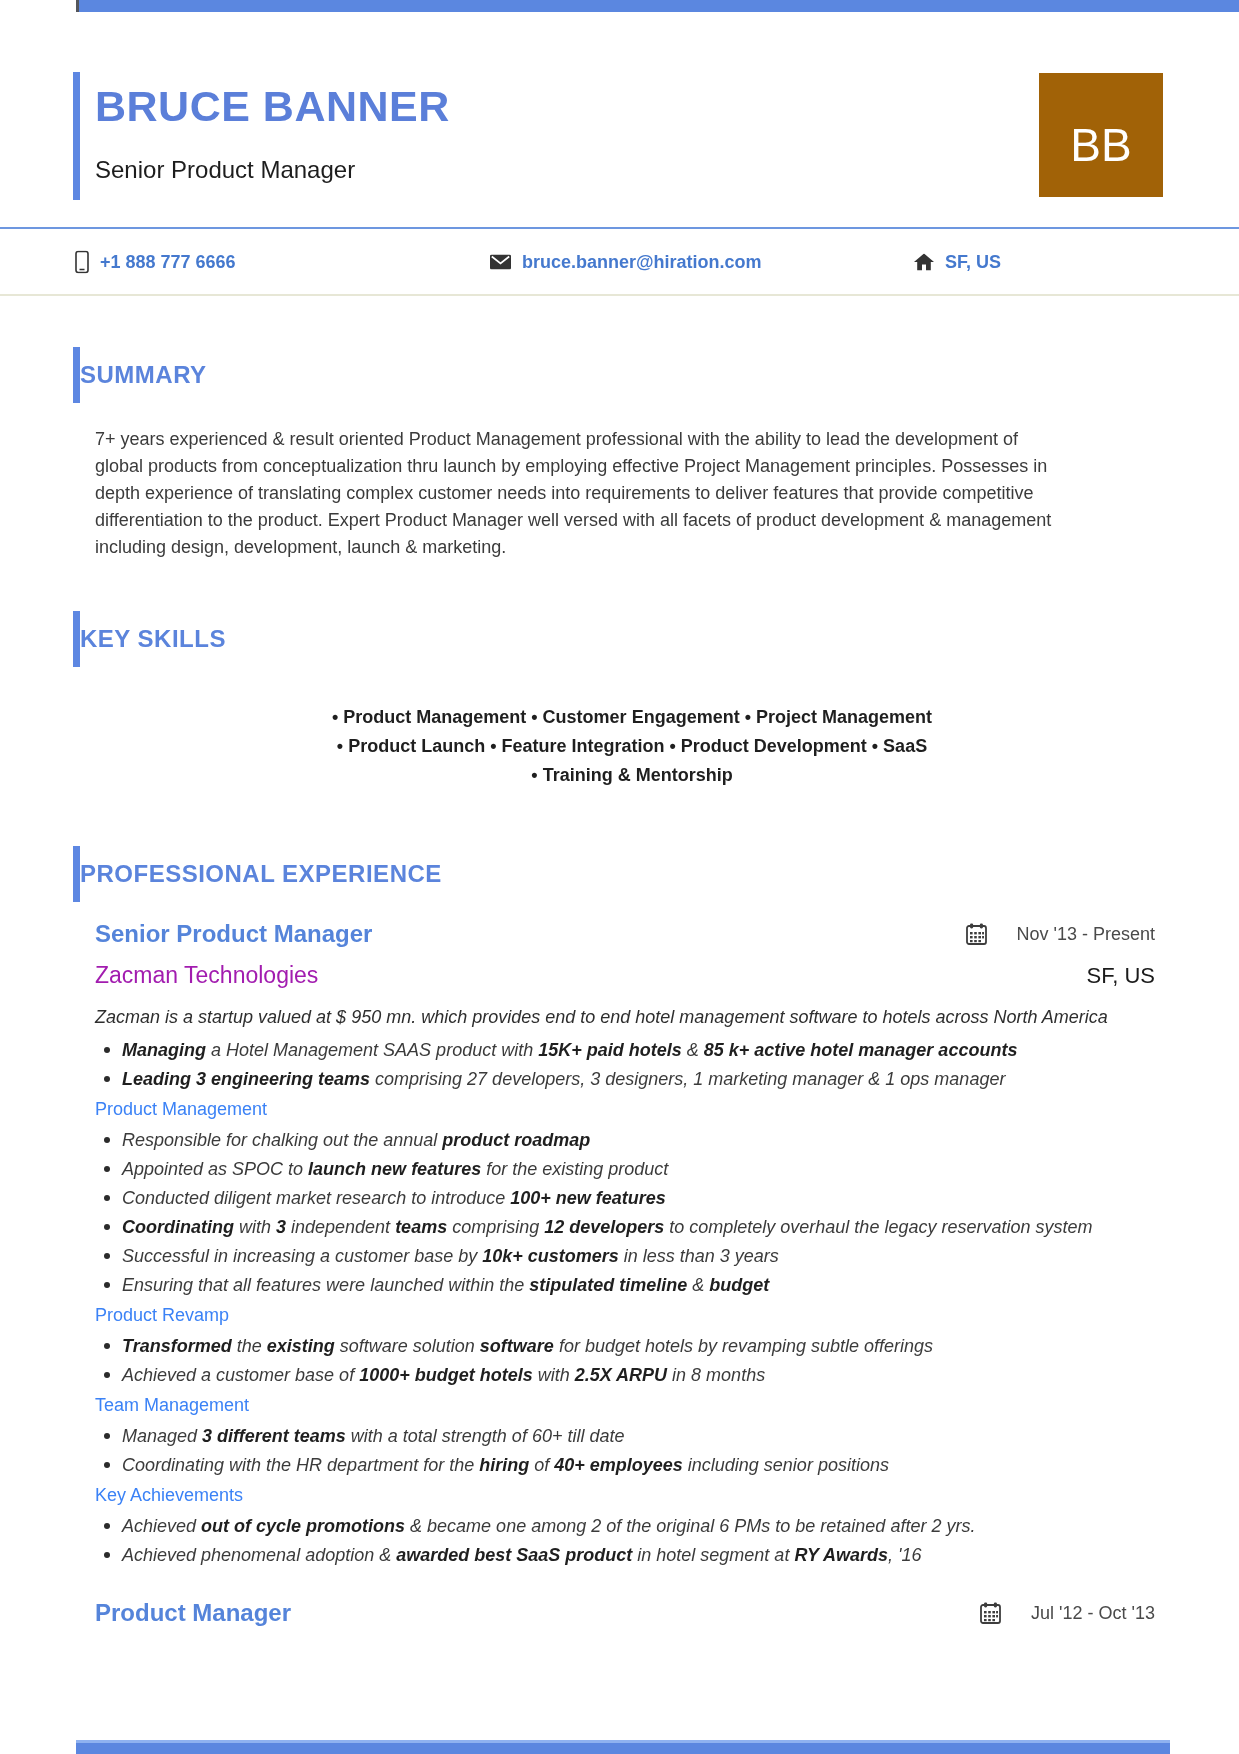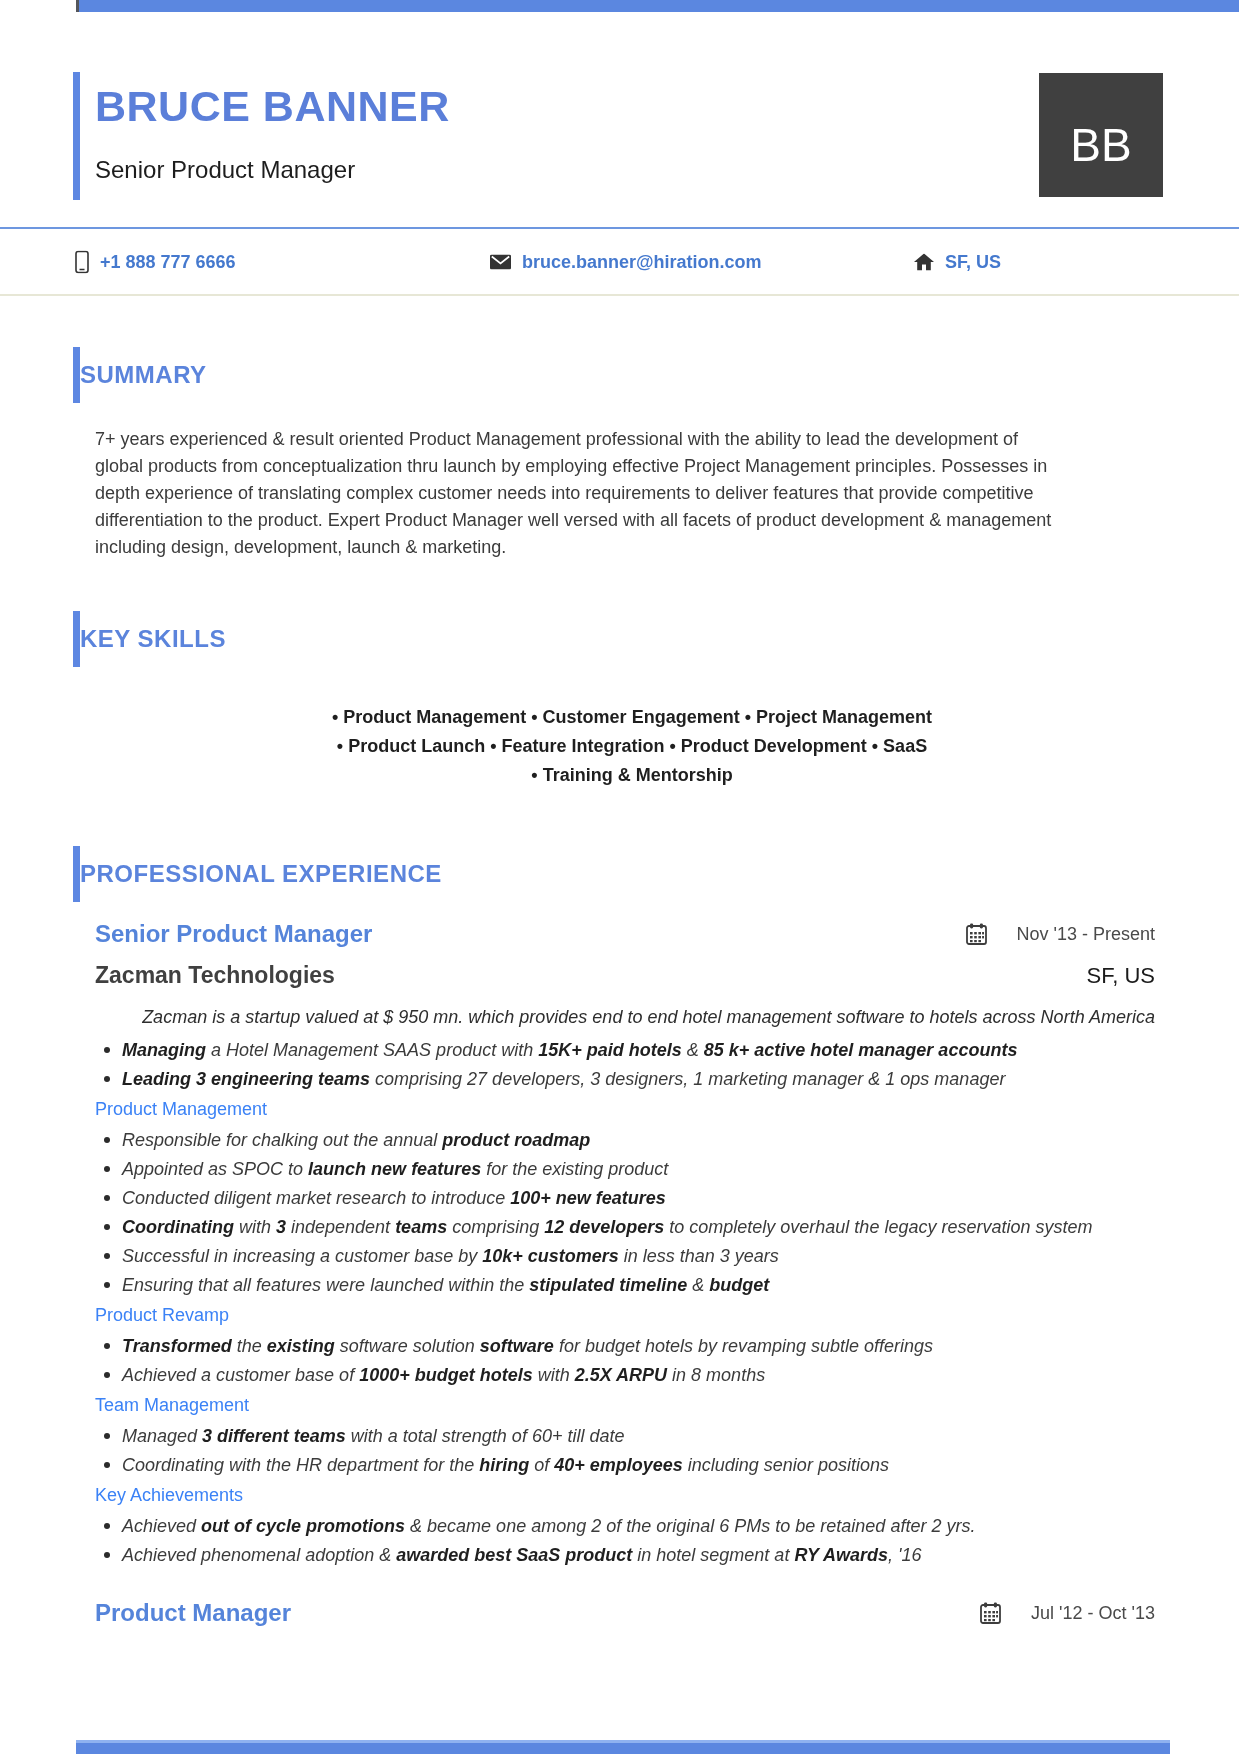--- a/index.html
+++ b/index.html
@@ -8,21 +8,21 @@
 
   
   .topbar{position:absolute;top:0;left:76px;right:0;height:12px;background:#5b87e0;border-left:3px solid #54565c;}
   .footbar{position:absolute;left:76px;bottom:0;width:1094px;height:11px;background:#5b87e0;border-top:3px solid #8fb2f0;}
 
   
   .hdr{position:absolute;top:70px;left:73px;right:76px;height:130px;}
   .hdr-bar{position:absolute;left:0;top:2px;width:7px;height:128px;background:#5d87e2;}
   .hdr-name{position:absolute;left:22px;top:12px;font-size:43px;font-weight:600;color:#5b7fd9;letter-spacing:.5px;white-space:nowrap;}
   .hdr-sub{position:absolute;left:22px;top:86px;font-size:24px;color:#1d1d1d;white-space:nowrap;}
-  .avatar{position:absolute;right:0;top:3px;width:124px;height:124px;background:#404040;color:#ffffff;
+  .avatar{position:absolute;right:0;top:3px;width:124px;height:124px;background:#a16207;color:#ffffff;
           display:flex;align-items:center;justify-content:center;font-size:46px;padding-top:20px;box-sizing:border-box;}
 
   
   .contact{position:absolute;top:227px;left:0;right:0;height:65px;border-top:2px solid #6d97e0;border-bottom:2px solid #e7e7d6;}
   .c-item{position:absolute;top:50%;transform:translateY(-50%);display:flex;align-items:center;gap:11px;
           font-size:18px;font-weight:700;color:#4579ce;white-space:nowrap;}
   .c-phone{left:75px;} .c-email{left:490px;} .c-home{left:914px;}
   .c-item svg{flex:0 0 auto;display:block;}
 
   
@@ -34,23 +34,23 @@
 
   .summary-body{margin:23px 70px 0 95px;font-size:18px;line-height:27px;color:#3b3b3b;}
   .skills{margin:36px 70px 0 95px;text-align:center;font-size:18px;line-height:29px;font-weight:700;color:#1f1f1f;}
 
   .job{margin:18px 84px 0 95px;}
   .job2{margin-top:34px;}
   .row{display:flex;justify-content:space-between;align-items:center;}
   .job-title{font-size:24px;font-weight:600;color:#5584da;}
   .date{display:flex;align-items:center;gap:30px;font-size:18px;color:#4a4a4a;white-space:nowrap;}
   .row2{margin-top:14px;align-items:baseline;}
-  .company{font-size:23px;font-weight:700;color:#404040;}
+  .company{font-size:23px;font-weight:400;color:#a21caf;}
   .loc{font-size:22px;color:#1b1b1b;}
-  .note{margin-top:18px;font-style:italic;font-size:18px;color:#2e2e2e;text-align:right;}
+  .note{margin-top:18px;font-style:italic;font-size:18px;color:#2e2e2e;}
 
   ul.blts{list-style:none;margin:12px 0 0 0;padding:0;font-size:18px;line-height:20px;color:#3b3b3b;}
   ul.blts li{position:relative;padding-left:27px;margin-bottom:9px;font-style:italic;}
   ul.blts li::before{content:"";position:absolute;left:9px;top:7px;width:6px;height:6px;border-radius:50%;background:#2b2b2b;}
   .b{font-weight:700;color:#1f1f1f;}
   .grp{margin-top:10px;font-size:18px;color:#3b82f6;}
   .grp + ul.blts{margin-top:10px;}
 </style>
 </head>
 <body>

